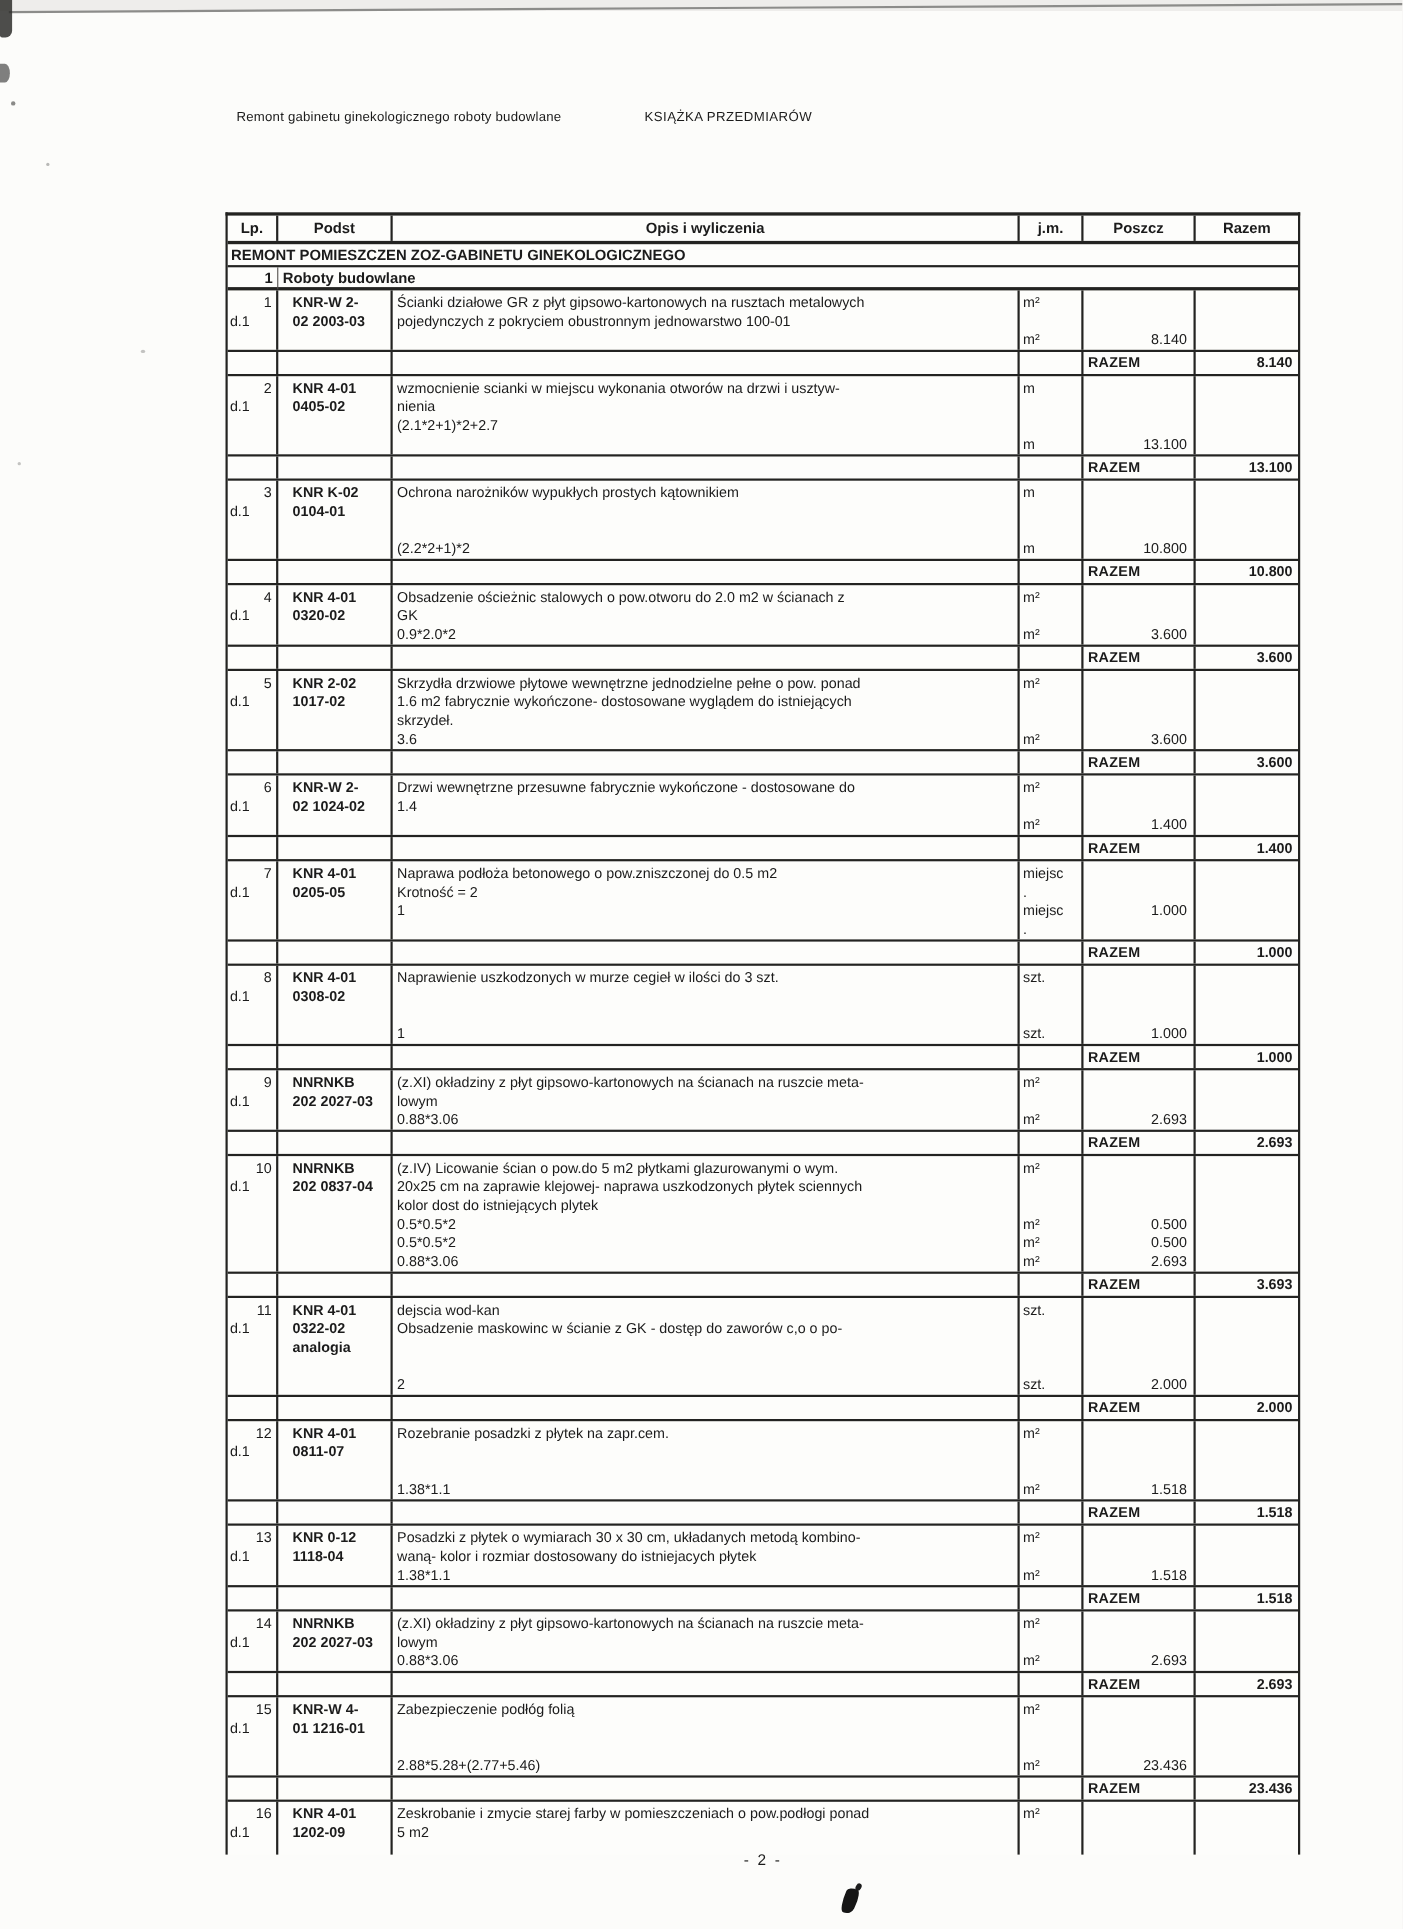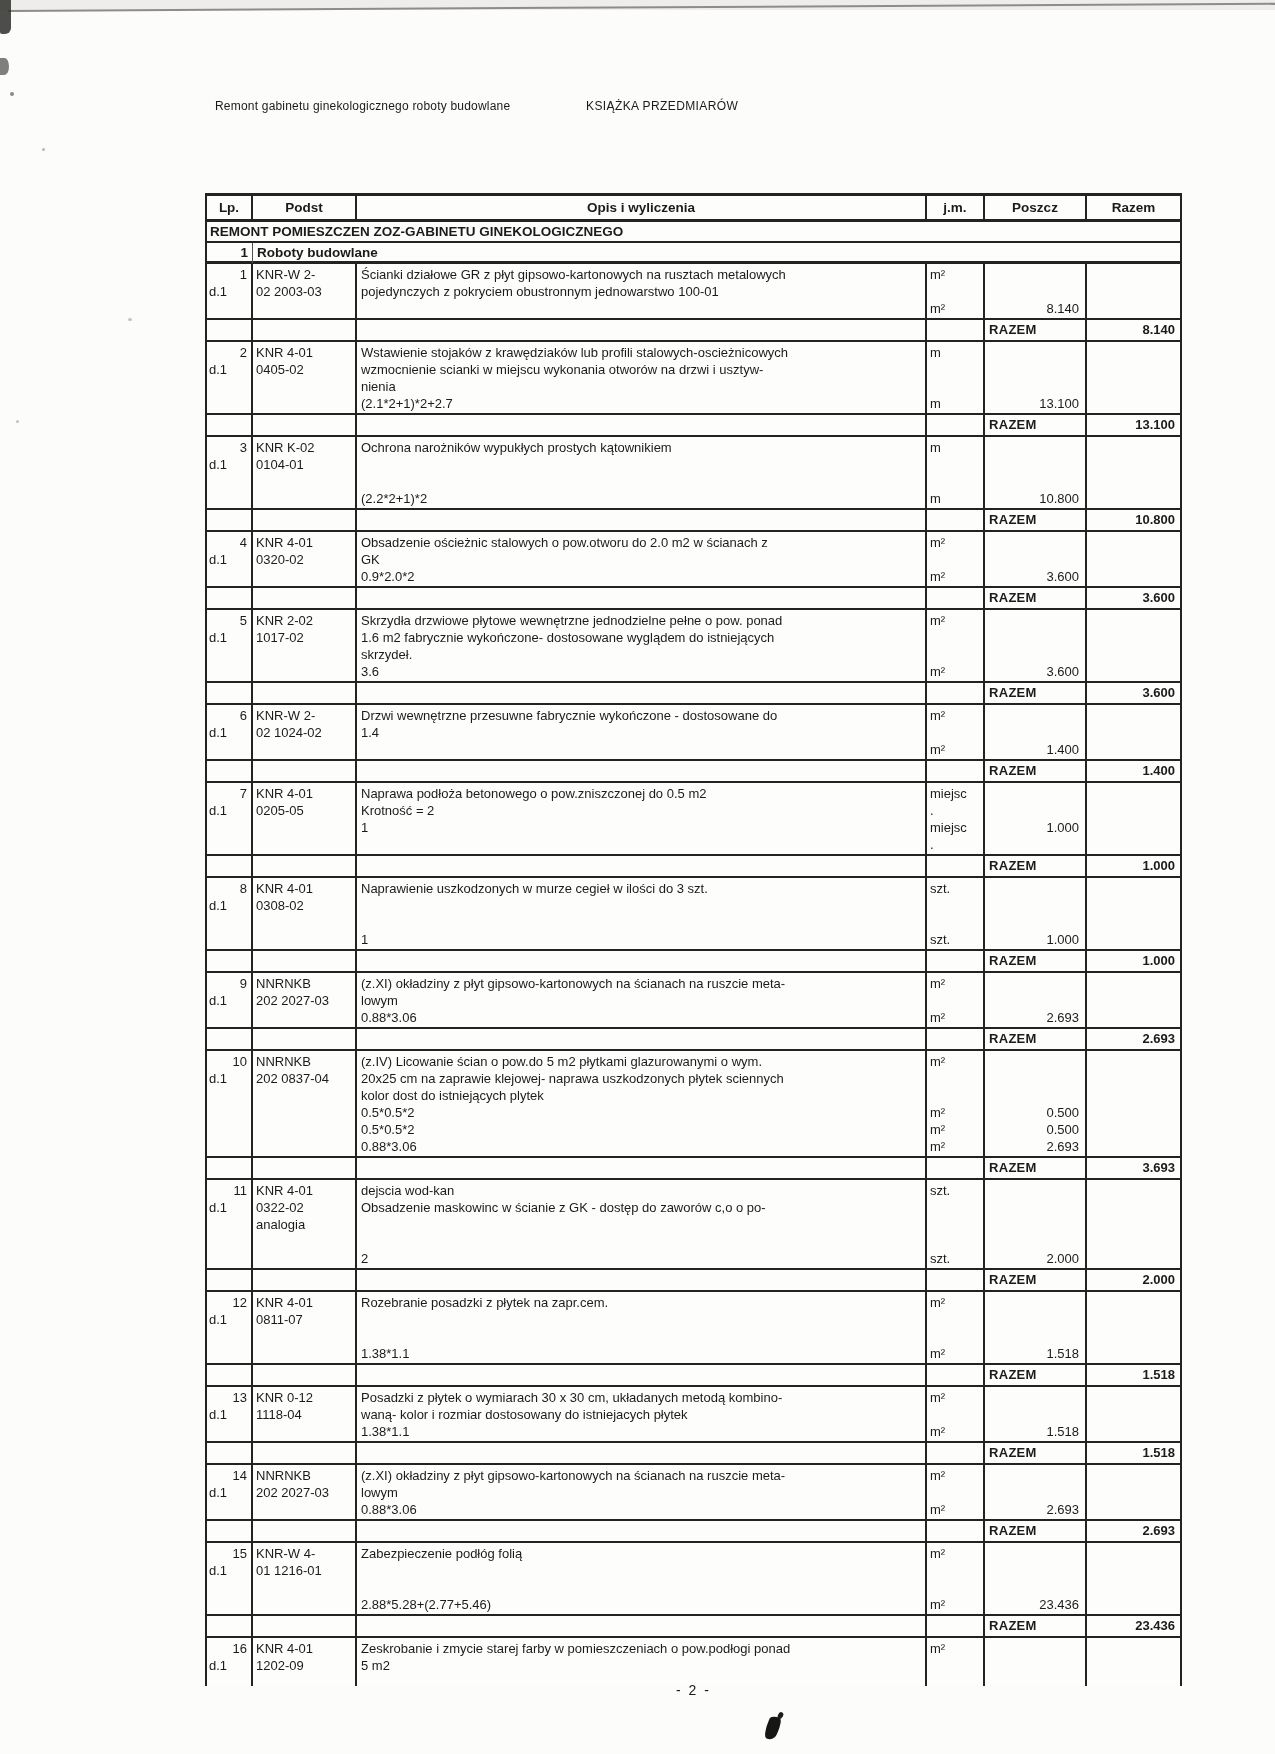--- a/index.html
+++ b/index.html
@@ -42,21 +42,21 @@
   .secB .gt{padding-left:4px;white-space:nowrap}
 
   .row{border-bottom:2px solid #232321}
   .row .c{border-right:2px solid #232321;padding:2px 0 1px;min-height:100%}
   .row .c:last-child{border-right:none}
   #rows .row:last-child{border-bottom:none;min-height:48px}
 
   .line{height:17px;line-height:17px;font-size:13px;white-space:nowrap;overflow:visible}
   .lp-num{text-align:right;padding-right:4px}
   .lp-d{text-align:left;padding-left:2px}
-  .podst-l{font-weight:normal;padding-left:3px}
+  .podst-l{font-weight:bold;padding-left:13px}
   .opis-l{padding-left:4px}
   .jm-l{padding-left:3px}
   .poszcz-l{text-align:right;padding-right:6px}
 
   .rrow{border-bottom:2px solid #232321}
   .rrow .c{border-right:2px solid #232321;height:20px;line-height:19px;font-size:13px}
   .rrow .c:last-child{border-right:none}
   .rz-label{font-weight:bold;padding-left:4px;letter-spacing:.3px}
   .rz-total{font-weight:bold;text-align:right;padding-right:5px}
 
@@ -135,21 +135,20 @@
         <div class="grid6 row">
           <div class="c">
             <div class="line lp-num">2</div>
             <div class="line lp-d">d.1</div>
           </div>
           <div class="c">
             <div class="line podst-l">KNR 4-01</div>
             <div class="line podst-l">0405-02</div>
           </div>
           <div class="c">
-            <div class="line opis-l">Wstawienie stojaków z krawędziaków lub  profili stalowych-oscieżnicowych</div>
             <div class="line opis-l">wzmocnienie scianki w  miejscu  wykonania otworów  na  drzwi i usztyw-</div>
             <div class="line opis-l">nienia</div>
             <div class="line opis-l">(2.1*2+1)*2+2.7</div>
           </div>
           <div class="c">
             <div class="line jm-l">m</div>
             <div class="line jm-l">&nbsp;</div>
             <div class="line jm-l">&nbsp;</div>
             <div class="line jm-l">m</div>
           </div>

